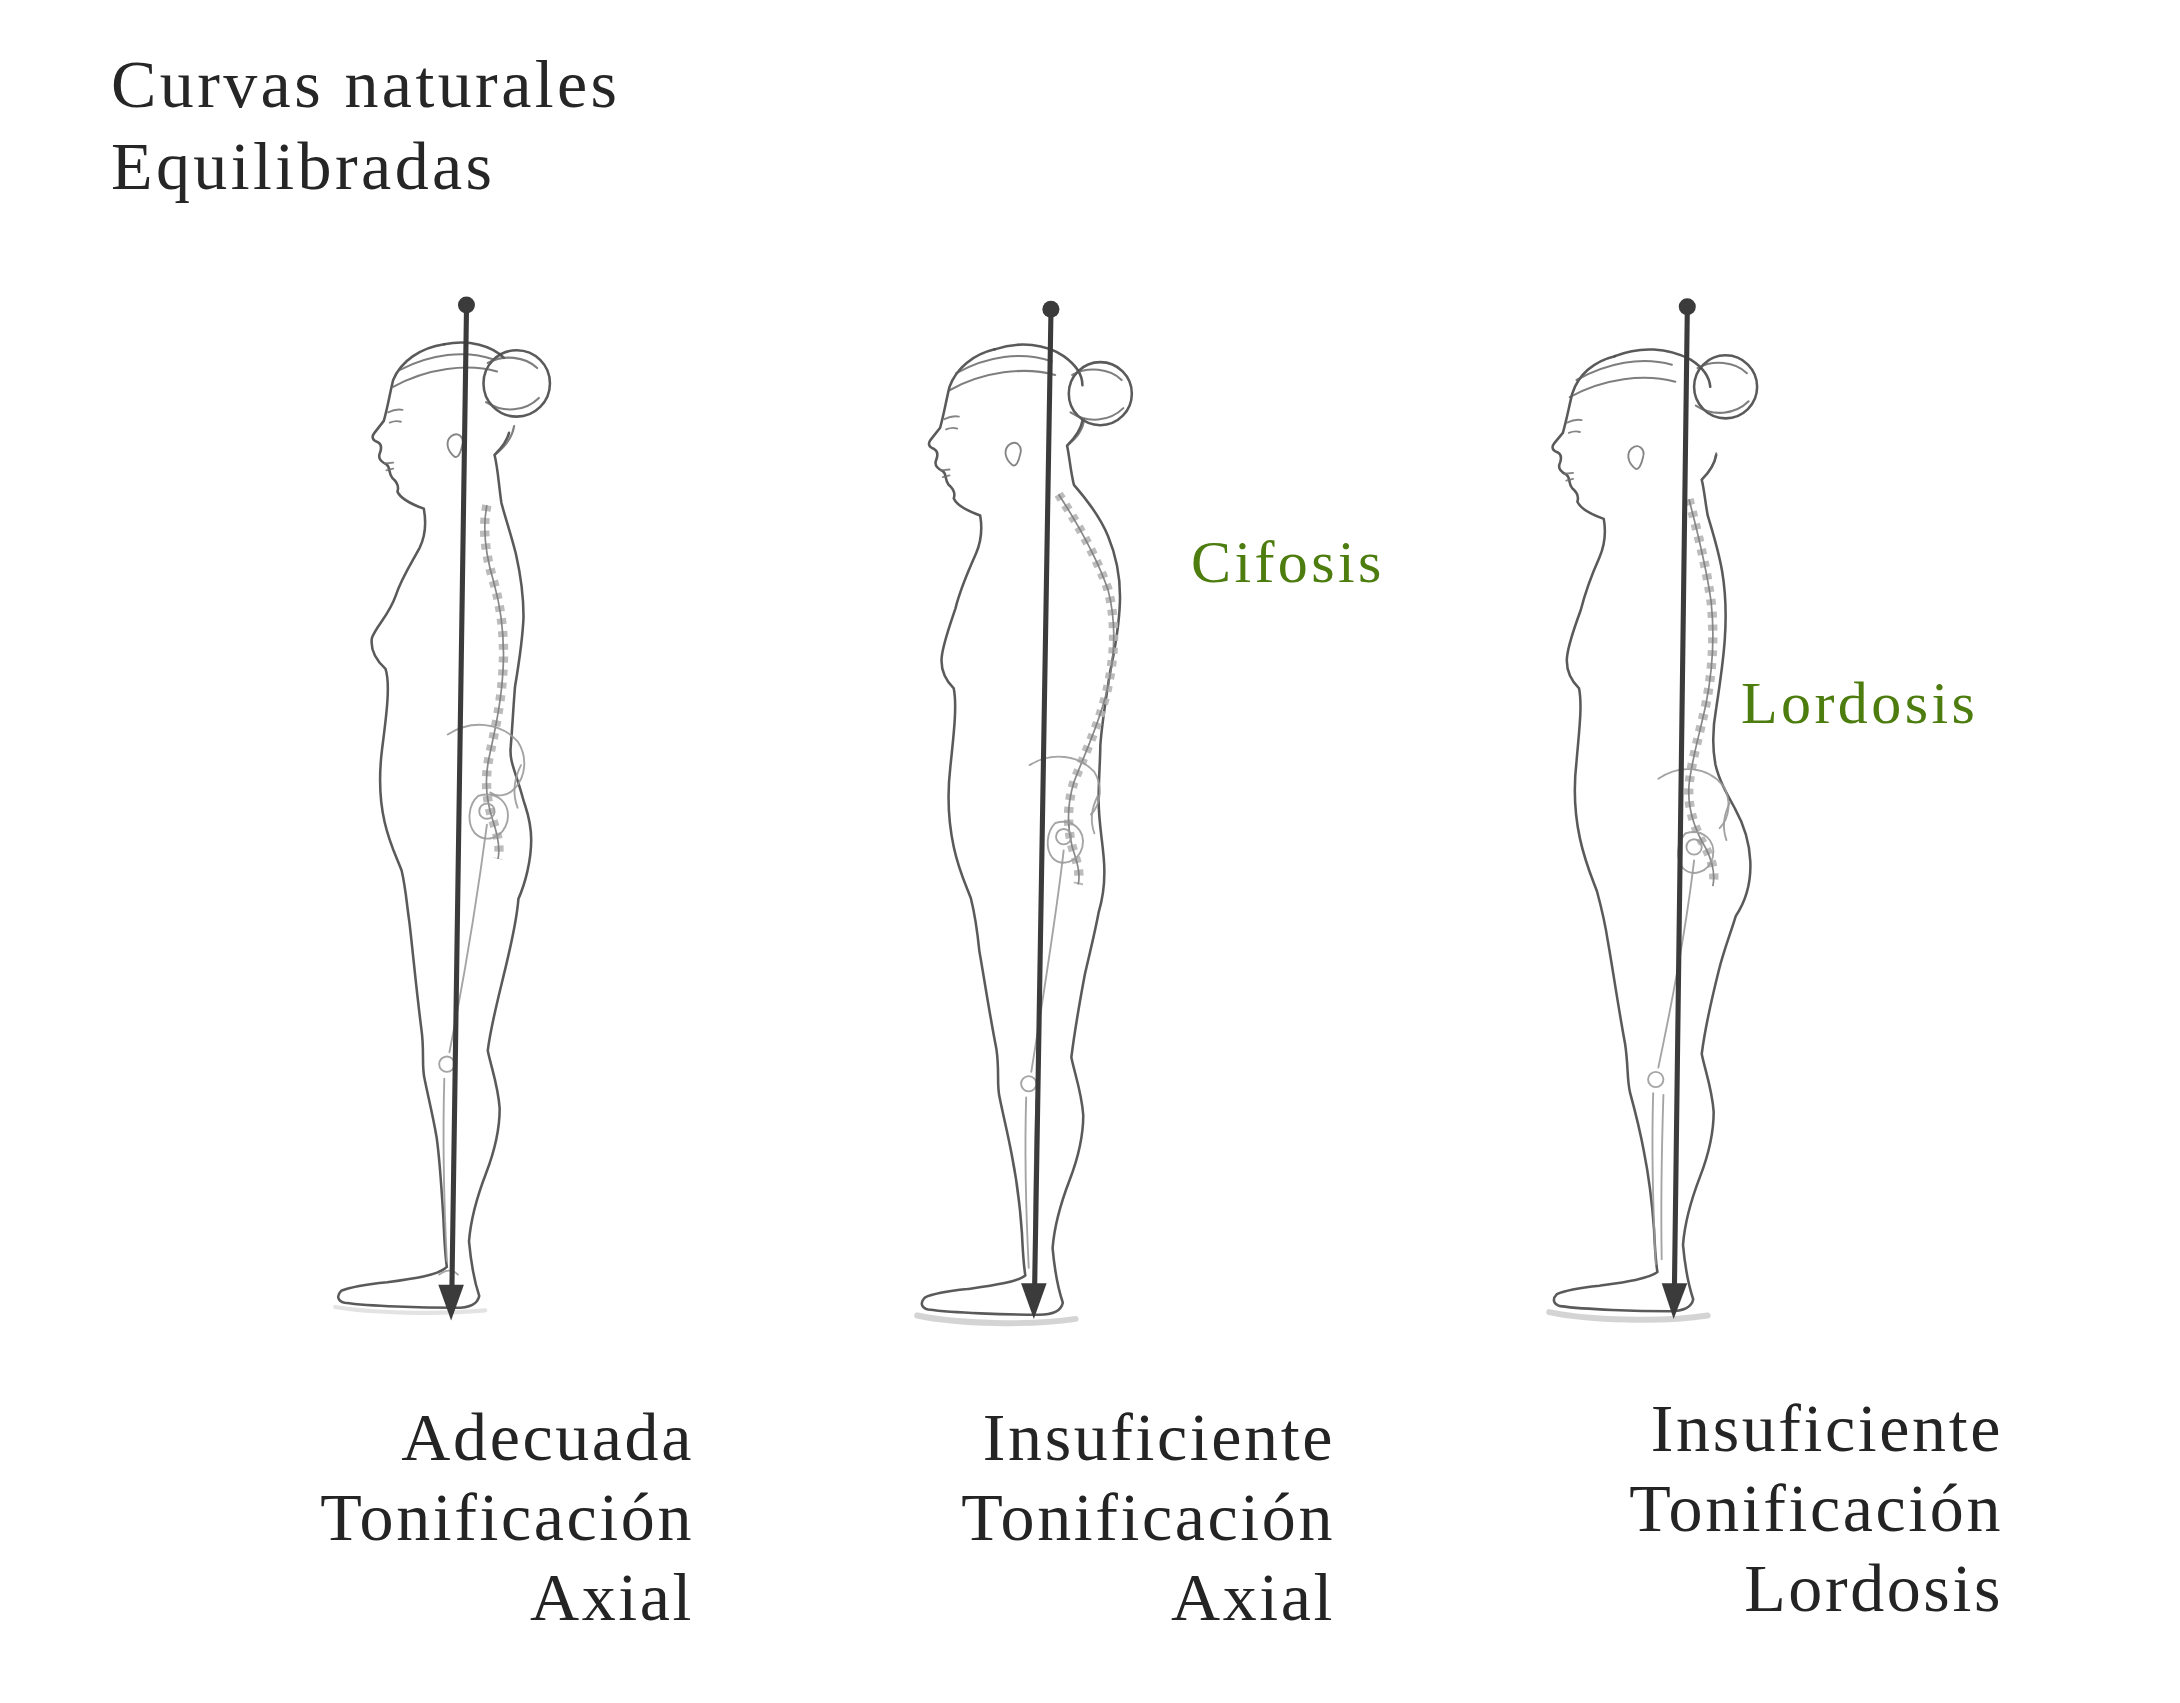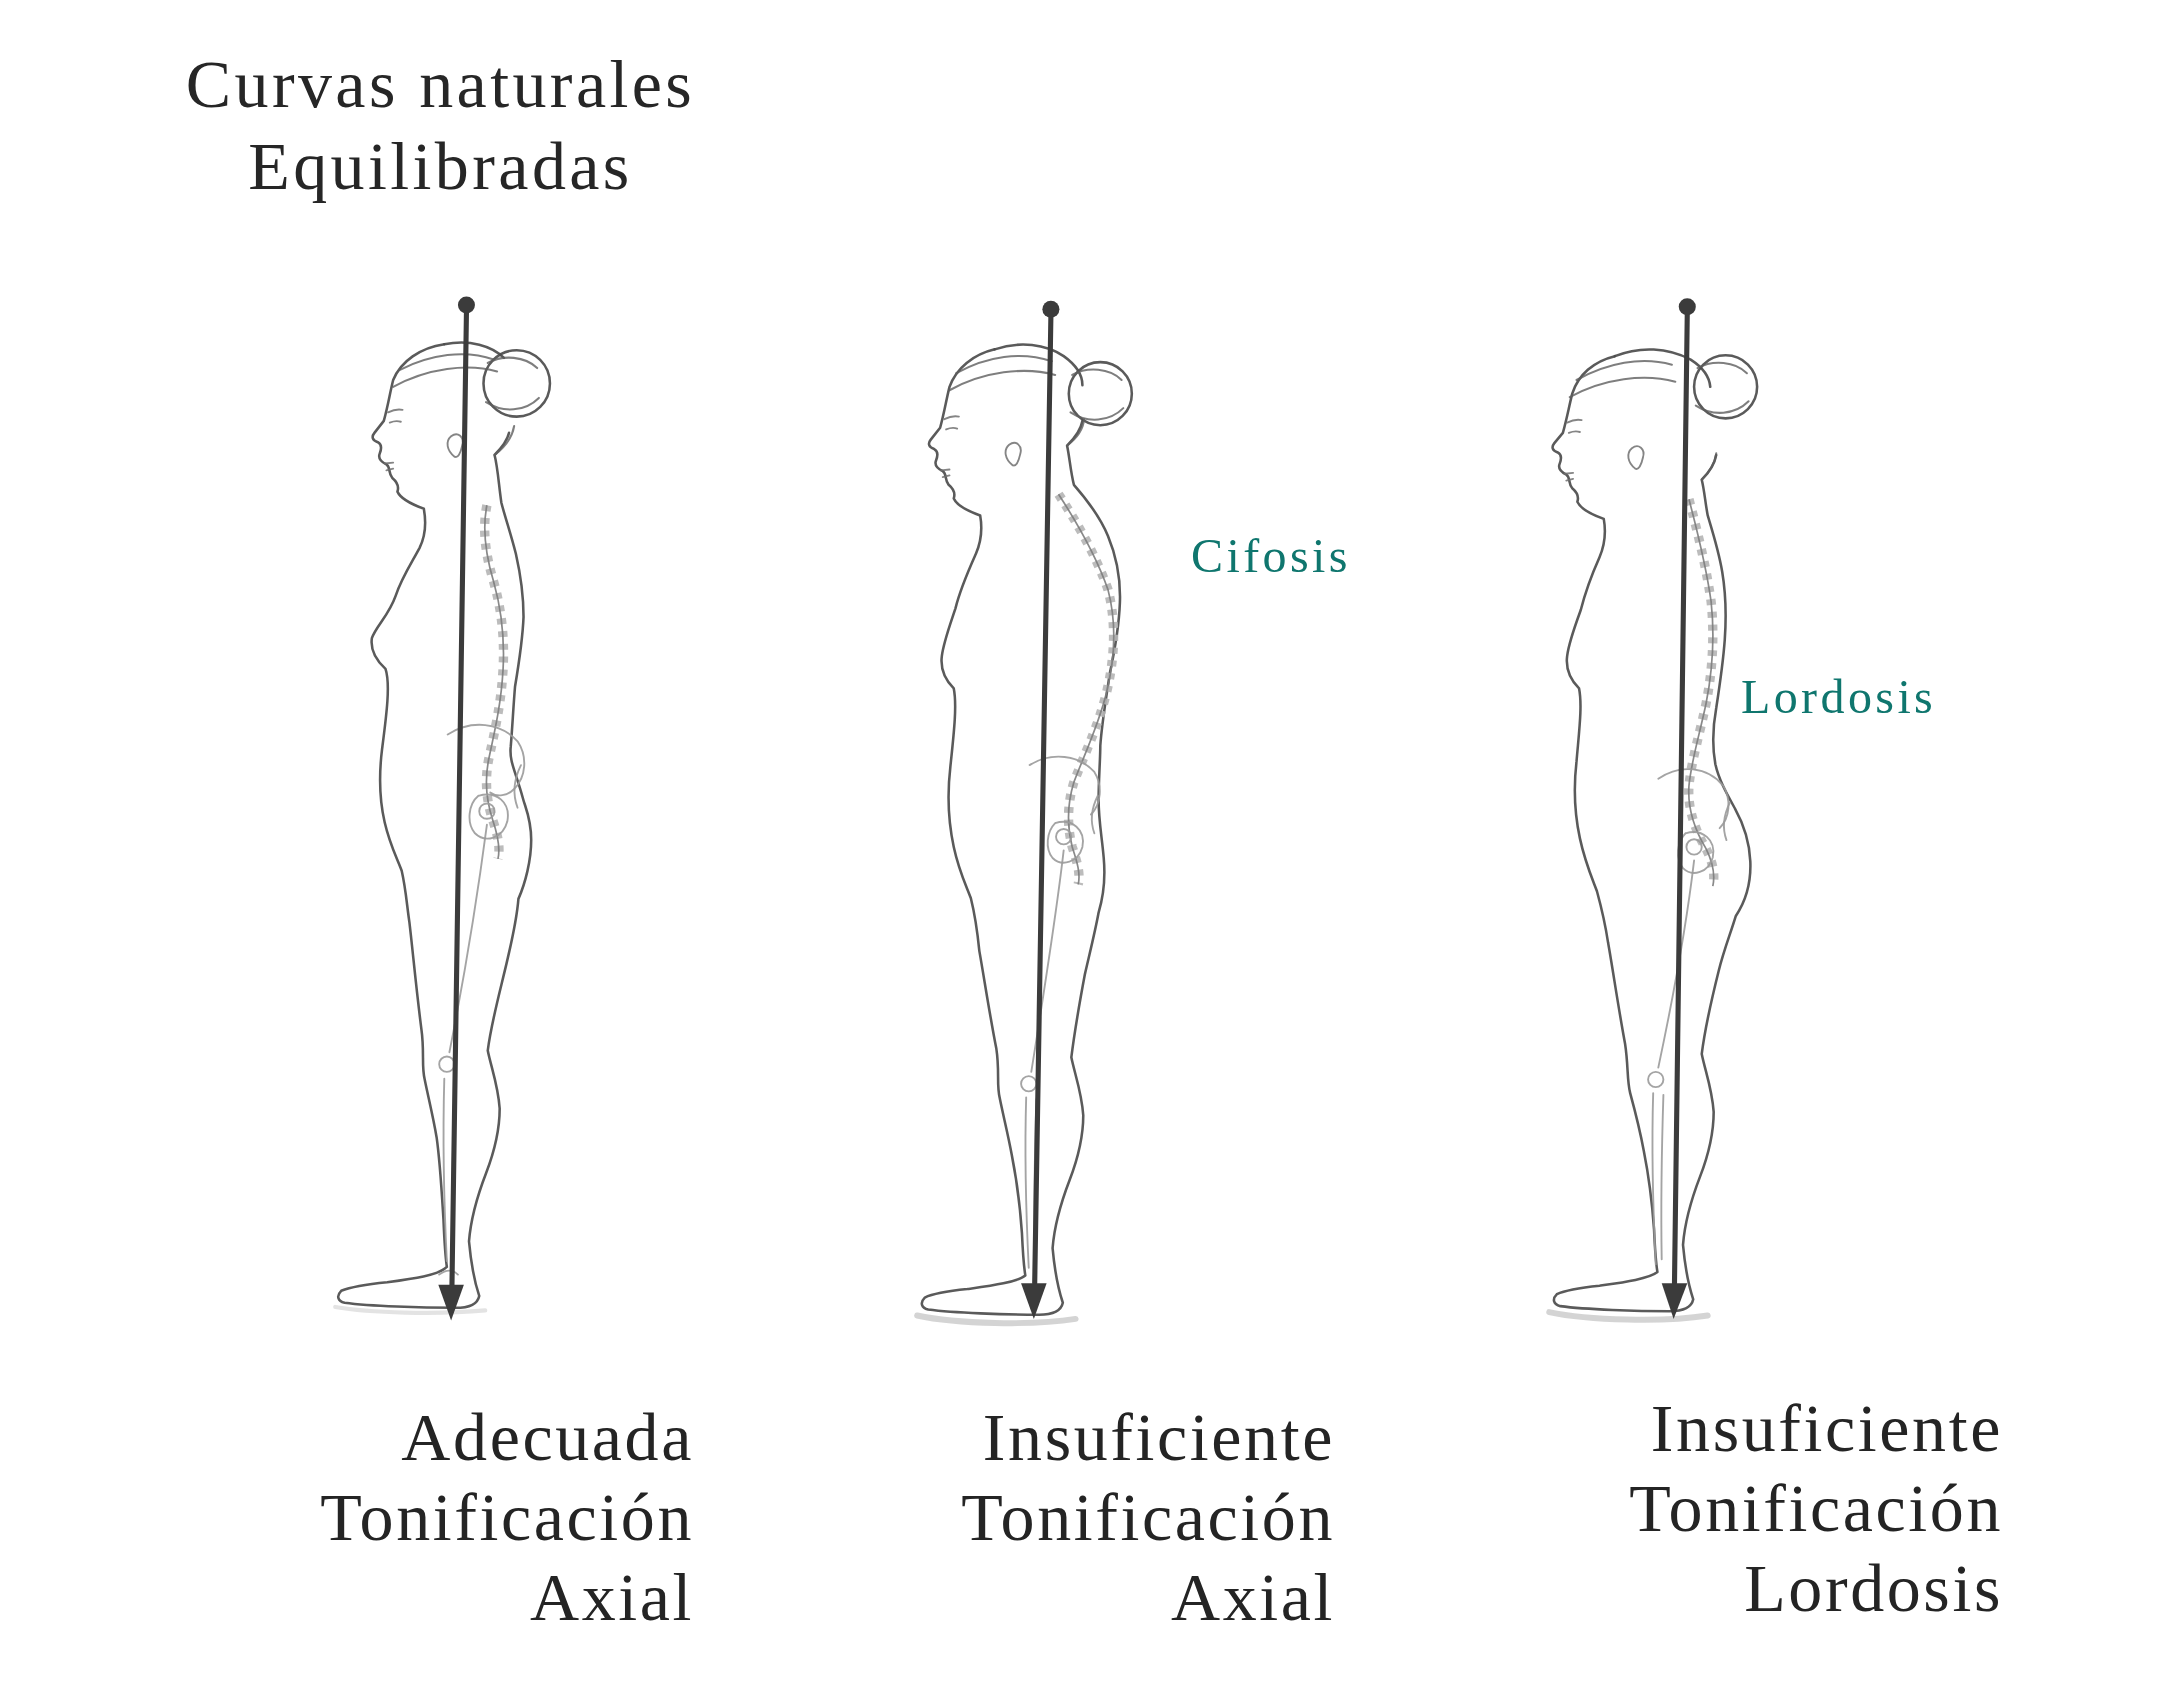--- a/index.html
+++ b/index.html
@@ -3,25 +3,25 @@
 <meta charset="utf-8">
 <style>
   html,body{margin:0;padding:0;}
   body{
     width:2181px;height:1704px;background:#ffffff;position:relative;
     font-family:"Liberation Serif","DejaVu Serif",serif;color:#1e1e1e;
     overflow:hidden;
   }
   .page{position:absolute;inset:0;background:#ffffff;}
   .title{
-    position:absolute;left:100px;top:44px;width:681px;text-align:center;
+    position:absolute;left:111px;top:44px;width:681px;text-align:left;
     font-size:68px;line-height:1.2;letter-spacing:3.4px;color:#262626;
   }
   .side-label{
-    position:absolute;font-size:48px;letter-spacing:3.4px;color:#0f766e;white-space:nowrap;
+    position:absolute;font-size:60px;letter-spacing:3.4px;color:#4d7c0f;white-space:nowrap;
   }
   .lbl-cifosis{left:1191px;top:528px;}
   .lbl-lordosis{left:1741px;top:661px;margin-top:8px;}
   .caption{
     position:absolute;width:545px;top:1397px;text-align:right;
     font-size:68px;line-height:1.18;letter-spacing:2.6px;color:#242424;
   }
   .cap1{left:149px;}
   .cap2{left:790px;}
   .cap3{left:1458px;top:1388px;}

